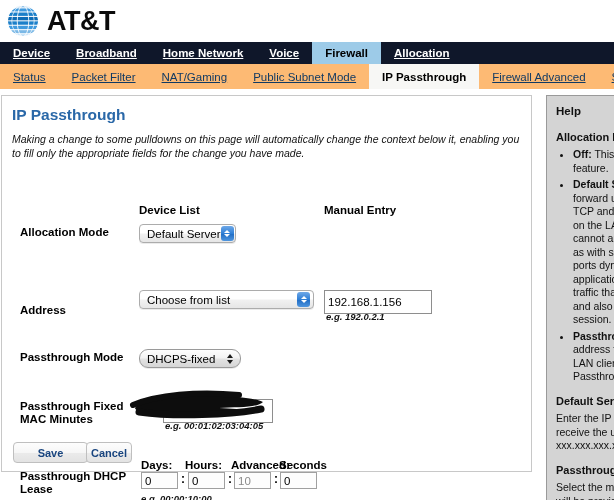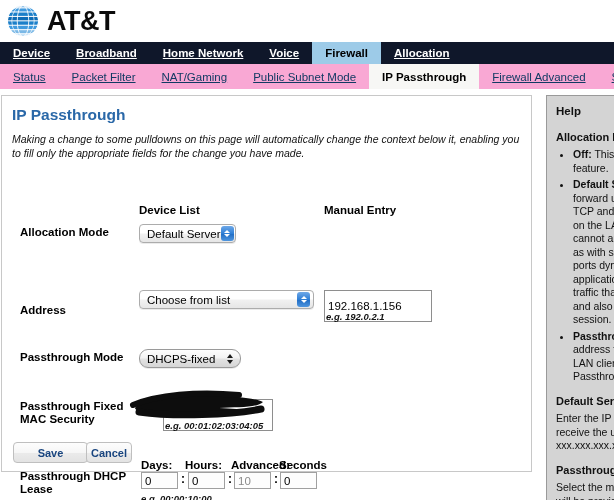--- a/index.html
+++ b/index.html
@@ -57,21 +57,21 @@
   }
   .nav1-item.active {
     background: #9dcbe8;
     color: #000000;
     text-decoration: none;
   }
 
   
   #nav-secondary {
     height: 25px;
-    background: #f9a8d4;
+    background: #fdba74;
     display: flex;
     align-items: stretch;
     font-size: 11.5px;
   }
   .nav2-item {
     display: flex;
     align-items: center;
     justify-content: center;
     padding: 0 13px;
     color: #123a63;
@@ -197,21 +197,21 @@
     border-left: 3px solid transparent;
     border-right: 3px solid transparent;
   }
   .aqua-arrows-dark i.up { border-bottom: 4px solid #1a1a1a; margin-bottom: 2px; }
   .aqua-arrows-dark i.dn { border-top: 4px solid #1a1a1a; }
 
   
   .txt-input {
     position: absolute;
     box-sizing: border-box;
-    height: 32px;
+    height: 24px;
     border: 1px solid #8e8e8e;
     background: #ffffff;
     font-family: "Liberation Sans", sans-serif;
     font-size: 11.5px;
     color: #000;
     padding: 0 3px;
     line-height: 16px;
   }
   .txt-input.small {
     height: 17px;
@@ -384,21 +384,21 @@
         <span class="aqua-arrows-dark">
             <i class="up"></i>
             <i class="dn"></i>
           </span>
       </div>
     </div>
 
     <div class="form-row">
       <div class="row-label" style="top:240px;">
         <span>Passthrough Fixed</span><br>
-        <span>MAC Security</span>
+        <span>MAC Minutes</span>
       </div>
       <input class="txt-input" style="left: 161px; top: 239px; width: 110px;" type="text" value="">
       <svg id="mac-redaction" style="left:125px; top:228px;" width="140" height="32" viewBox="0 0 140 32">
         <path d="M8,20 C18,8 44,4 74,6 C104,8 128,10 136,14 C130,20 110,19 92,20 C118,22 132,20 136,22 C120,27 64,28 30,25 C16,24 8,23 8,20 Z" fill="#0d0d0d"></path>
         <path d="M6,17 C30,7 70,3 112,7" stroke="#0d0d0d" stroke-width="6" fill="none" stroke-linecap="round"></path>
         <path d="M12,24 C48,29 104,27 134,21" stroke="#0d0d0d" stroke-width="7" fill="none" stroke-linecap="round"></path>
       </svg>
       <div class="hint" style="left:163px; top:260px;">e.g. 00:01:02:03:04:05</div>
     </div>
 

